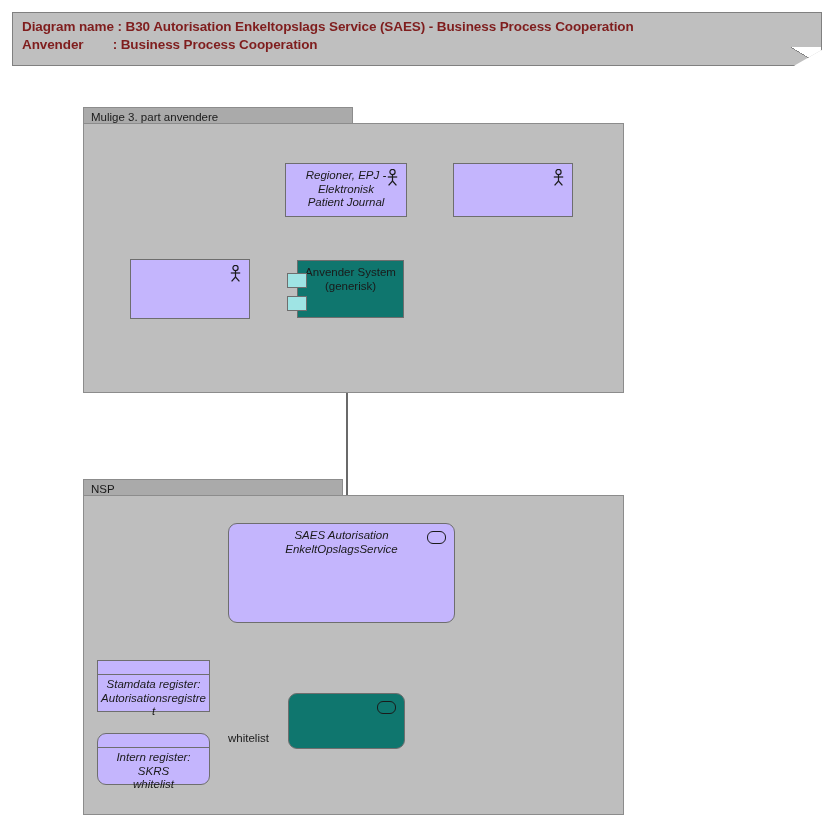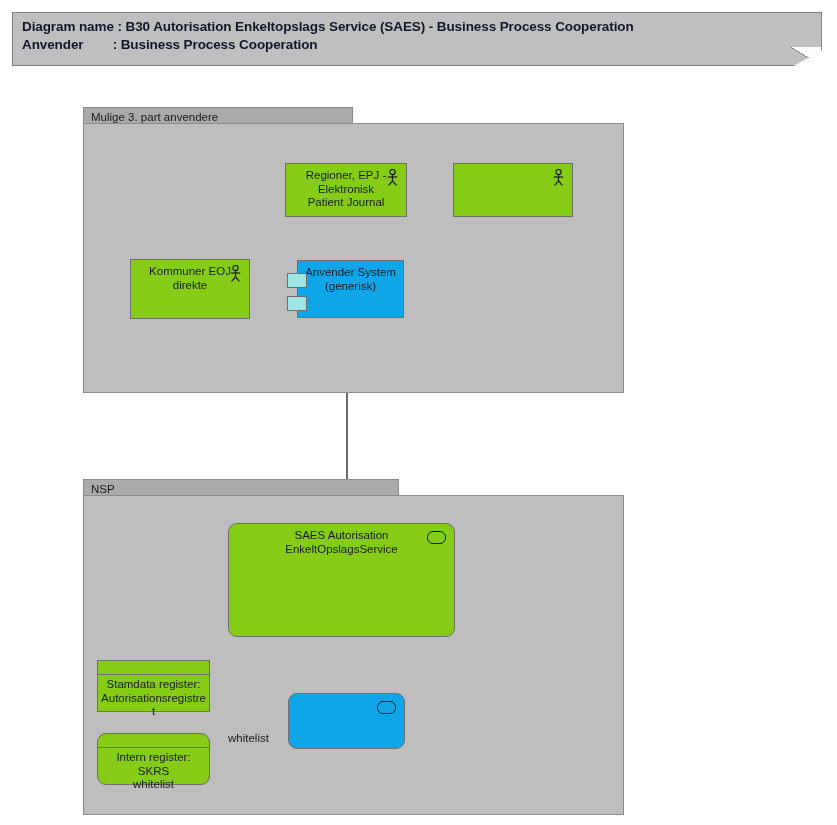--- a/index.html
+++ b/index.html
@@ -34,21 +34,21 @@
     position: absolute;
     right: 0; bottom: 0;
     width: 30px; height: 18px;
     background: linear-gradient(to bottom left, #ffffff 49.5%, #808080 50%, #808080 52%, transparent 52.5%);
   }
   .hdr-line {
     position: absolute;
     left: 9px;
     font-size: 13.5px;
     font-weight: bold;
-    color: #0f172a;
+    color: #7f1d1d;
     white-space: pre;
     letter-spacing: -0.1px;
   }
   #hdr-line-1 { top: 6px; }
   #hdr-line-2 { top: 24px; }
 
   
   .group-body {
     background: #BEBEBE;
     border: 1px solid #8C8C8C;
@@ -58,33 +58,33 @@
     border: 1px solid #8C8C8C;
     border-bottom: none;
     font-size: 11.5px;
     color: #1a1a1a;
     padding: 3px 0 0 7px;
     overflow: hidden;
     white-space: nowrap;
   }
   #group-upper-tab { left: 83px; top: 107px; width: 270px; height: 17px; }
   #group-upper-body { left: 83px; top: 123px; width: 541px; height: 270px; }
-  #group-lower-tab { left: 83px; top: 479px; width: 316px; height: 17px; }
+  #group-lower-tab { left: 83px; top: 479px; width: 260px; height: 17px; }
   #group-lower-body { left: 83px; top: 495px; width: 541px; height: 320px; }
 
   
   .elem {
     border: 1px solid #6E6E6E;
     font-size: 11.5px;
     color: #1a1a1a;
     text-align: center;
     line-height: 1.18;
   }
-  .elem-yellow { background: #84cc16; }
-  .elem-cyan   { background: #0ea5e9; }
+  .elem-yellow { background: #c4b5fd; font-style: italic; }
+  .elem-cyan   { background: #0f766e; }
 
   .elem-label {
     position: absolute;
     left: 0; right: 0;
     top: 5px;
     padding: 0 4px;
     white-space: pre-line;
   }
 
   
@@ -131,21 +131,21 @@
     border: 1px solid #6E6E6E;
   }
   #comp-tab-top { top: 12px; }
   #comp-tab-bot { top: 35px; }
 
   
   #el-regioner  { left: 285px; top: 163px; width: 122px; height: 54px; }
   #el-lps       { left: 453px; top: 163px; width: 120px; height: 54px; }
   #el-kommuner  { left: 130px; top: 259px; width: 120px; height: 60px; }
   #el-anvender  { left: 297px; top: 260px; width: 107px; height: 58px; }
-  #el-saes-svc  { left: 228px; top: 523px; width: 227px; height: 114px; }
+  #el-saes-svc  { left: 228px; top: 523px; width: 227px; height: 100px; }
   #el-stamdata  { left: 97px; top: 660px; width: 113px; height: 52px; }
   #el-skrs      { left: 97px; top: 733px; width: 113px; height: 52px; border-radius: 9px; }
   #el-autorisation { left: 288px; top: 693px; width: 117px; height: 56px; }
 
   #whitelist-label {
     left: 226px; top: 732px;
     font-size: 11.5px;
     color: #1a1a1a;
     background: #BEBEBE;
     padding: 0 2px;
@@ -213,22 +213,20 @@
     <svg class="actor-icon" viewBox="0 0 13 17">
       <circle cx="6.5" cy="3" r="2.6" fill="none" stroke="#1a1a1a" stroke-width="1.2"></circle>
       <line x1="6.5" y1="5.8" x2="6.5" y2="12" stroke="#1a1a1a" stroke-width="1.2"></line>
       <line x1="1.8" y1="8" x2="11.2" y2="8" stroke="#1a1a1a" stroke-width="1.2"></line>
       <line x1="6.5" y1="12" x2="2.6" y2="16.4" stroke="#1a1a1a" stroke-width="1.2"></line>
       <line x1="6.5" y1="12" x2="10.4" y2="16.4" stroke="#1a1a1a" stroke-width="1.2"></line>
     </svg>
   </div>
 
   <div id="el-kommuner" class="abs elem elem-yellow">
-    <div class="elem-label">Kommuner EOJ
-direkte</div>
     <svg class="actor-icon" viewBox="0 0 13 17">
       <circle cx="6.5" cy="3" r="2.6" fill="none" stroke="#1a1a1a" stroke-width="1.2"></circle>
       <line x1="6.5" y1="5.8" x2="6.5" y2="12" stroke="#1a1a1a" stroke-width="1.2"></line>
       <line x1="1.8" y1="8" x2="11.2" y2="8" stroke="#1a1a1a" stroke-width="1.2"></line>
       <line x1="6.5" y1="12" x2="2.6" y2="16.4" stroke="#1a1a1a" stroke-width="1.2"></line>
       <line x1="6.5" y1="12" x2="10.4" y2="16.4" stroke="#1a1a1a" stroke-width="1.2"></line>
     </svg>
   </div>
 
   <div id="el-anvender" class="abs elem elem-cyan">

